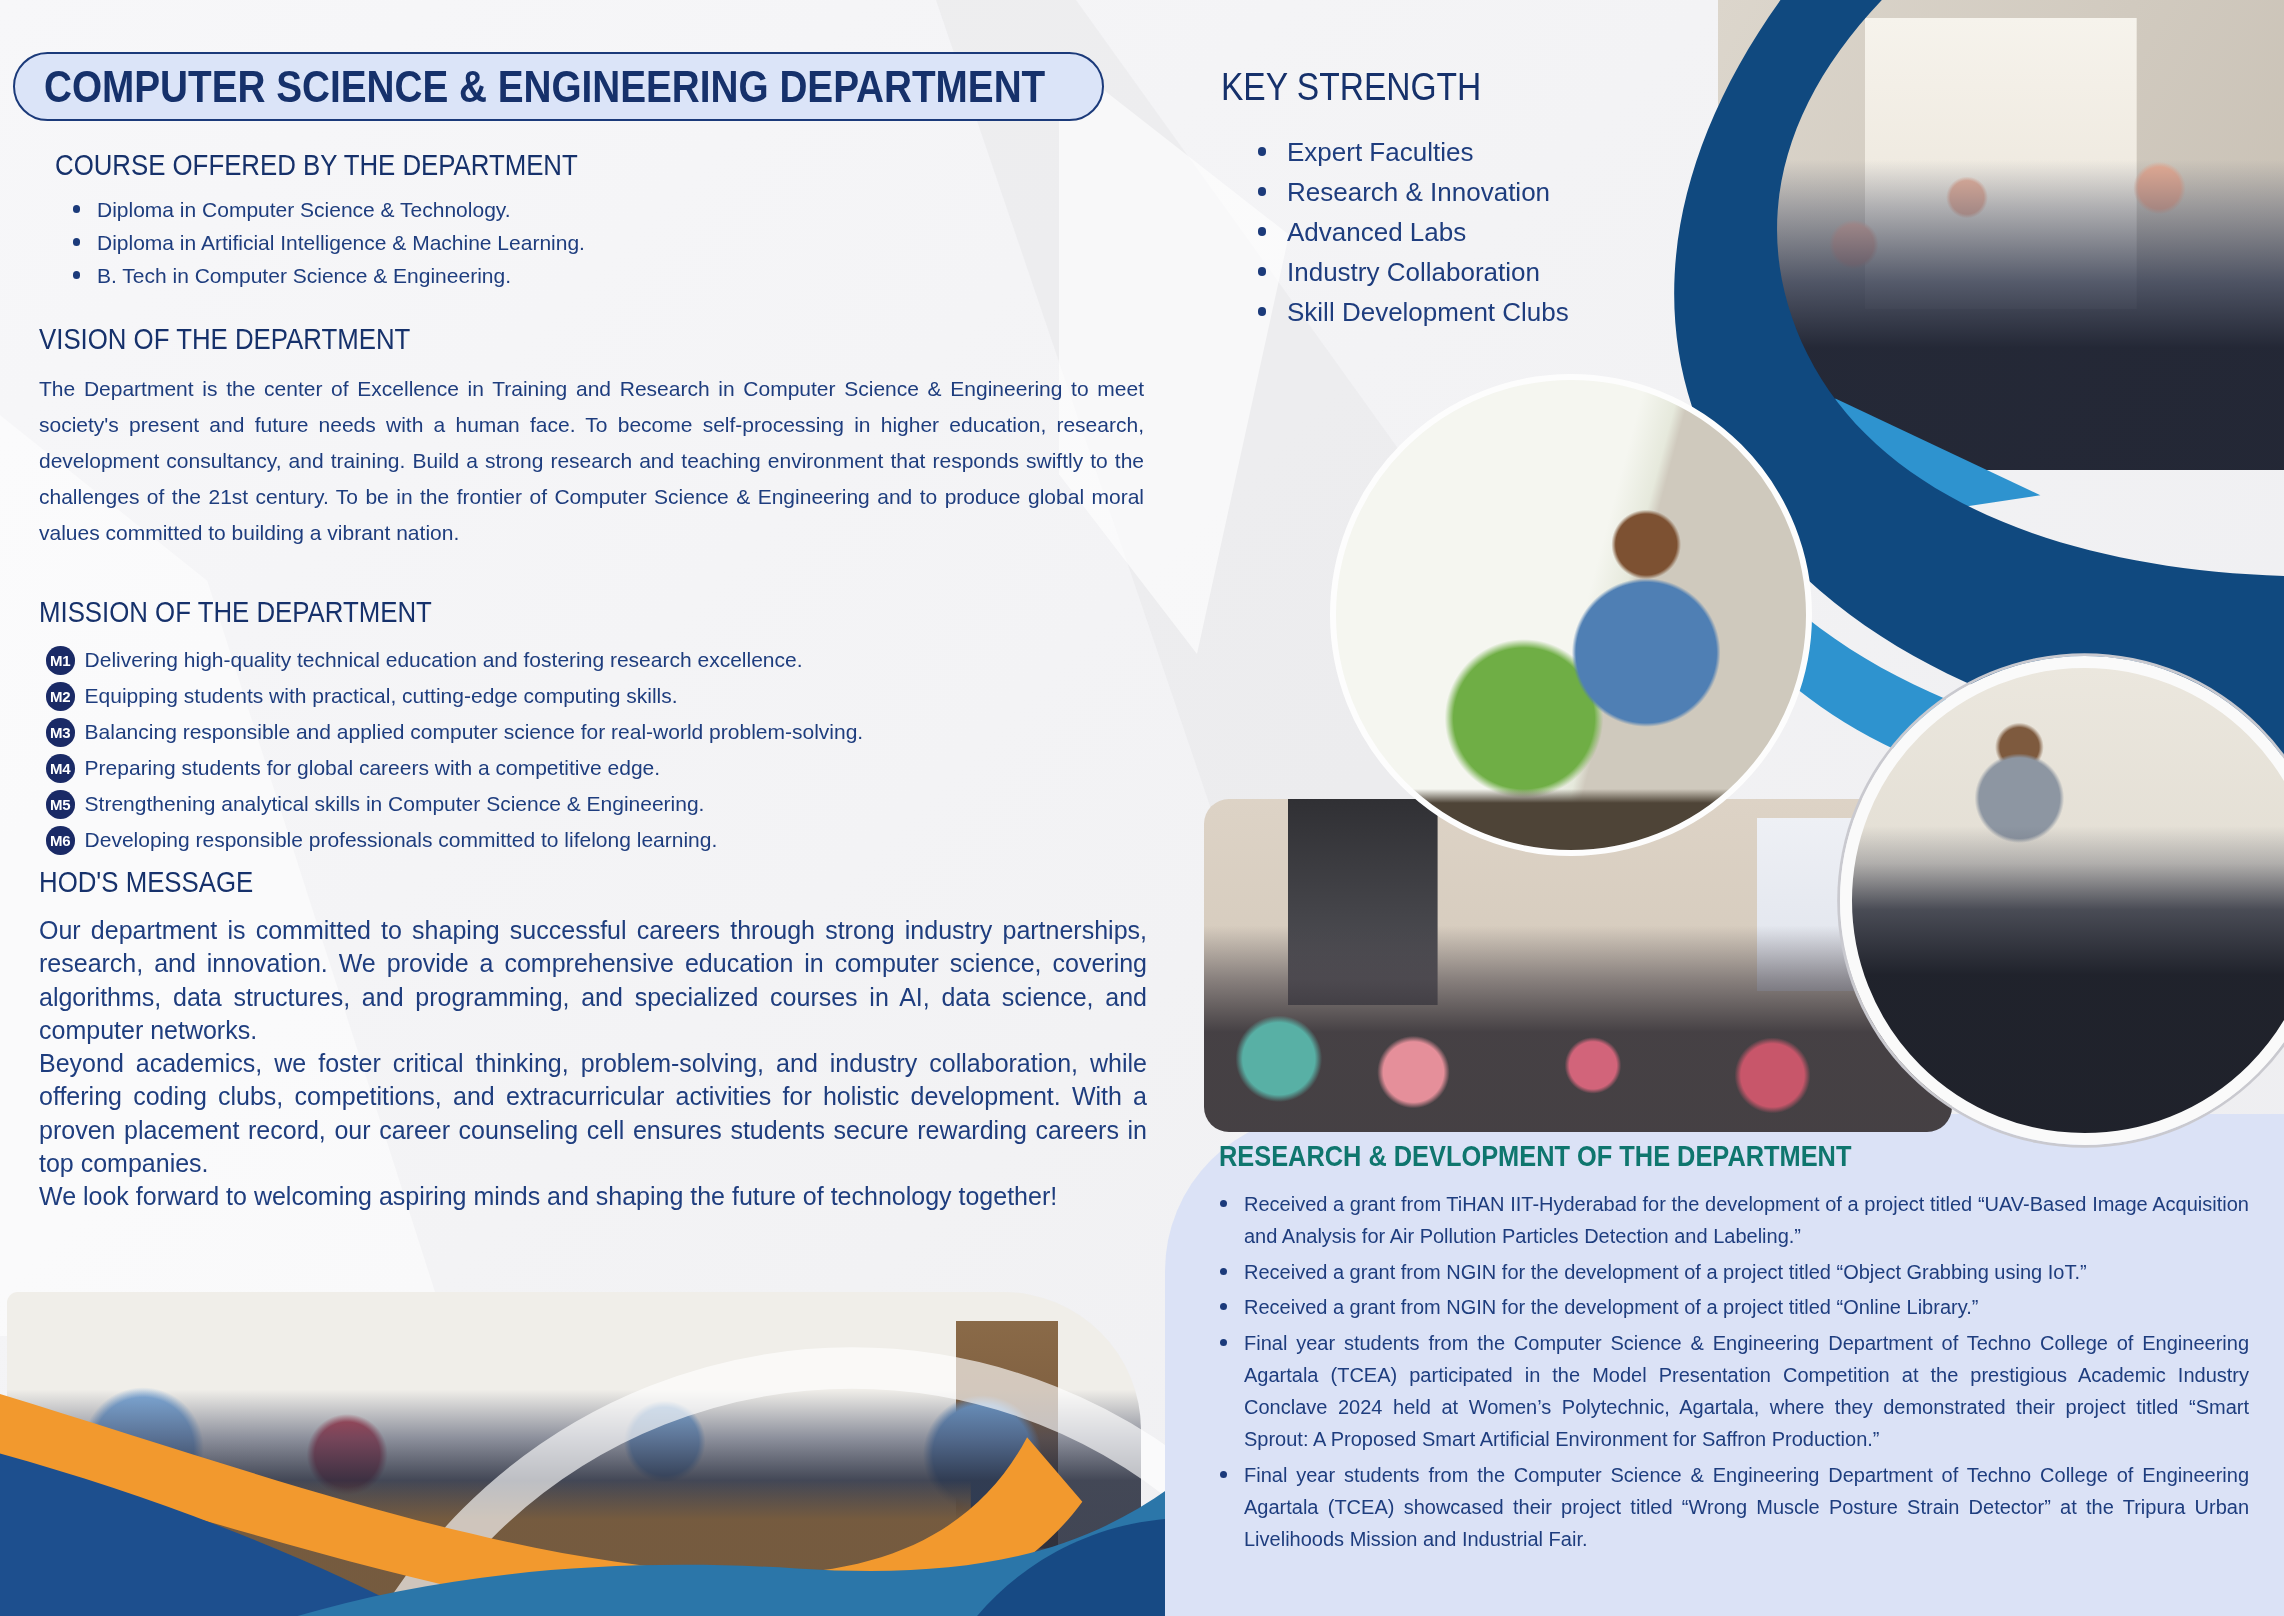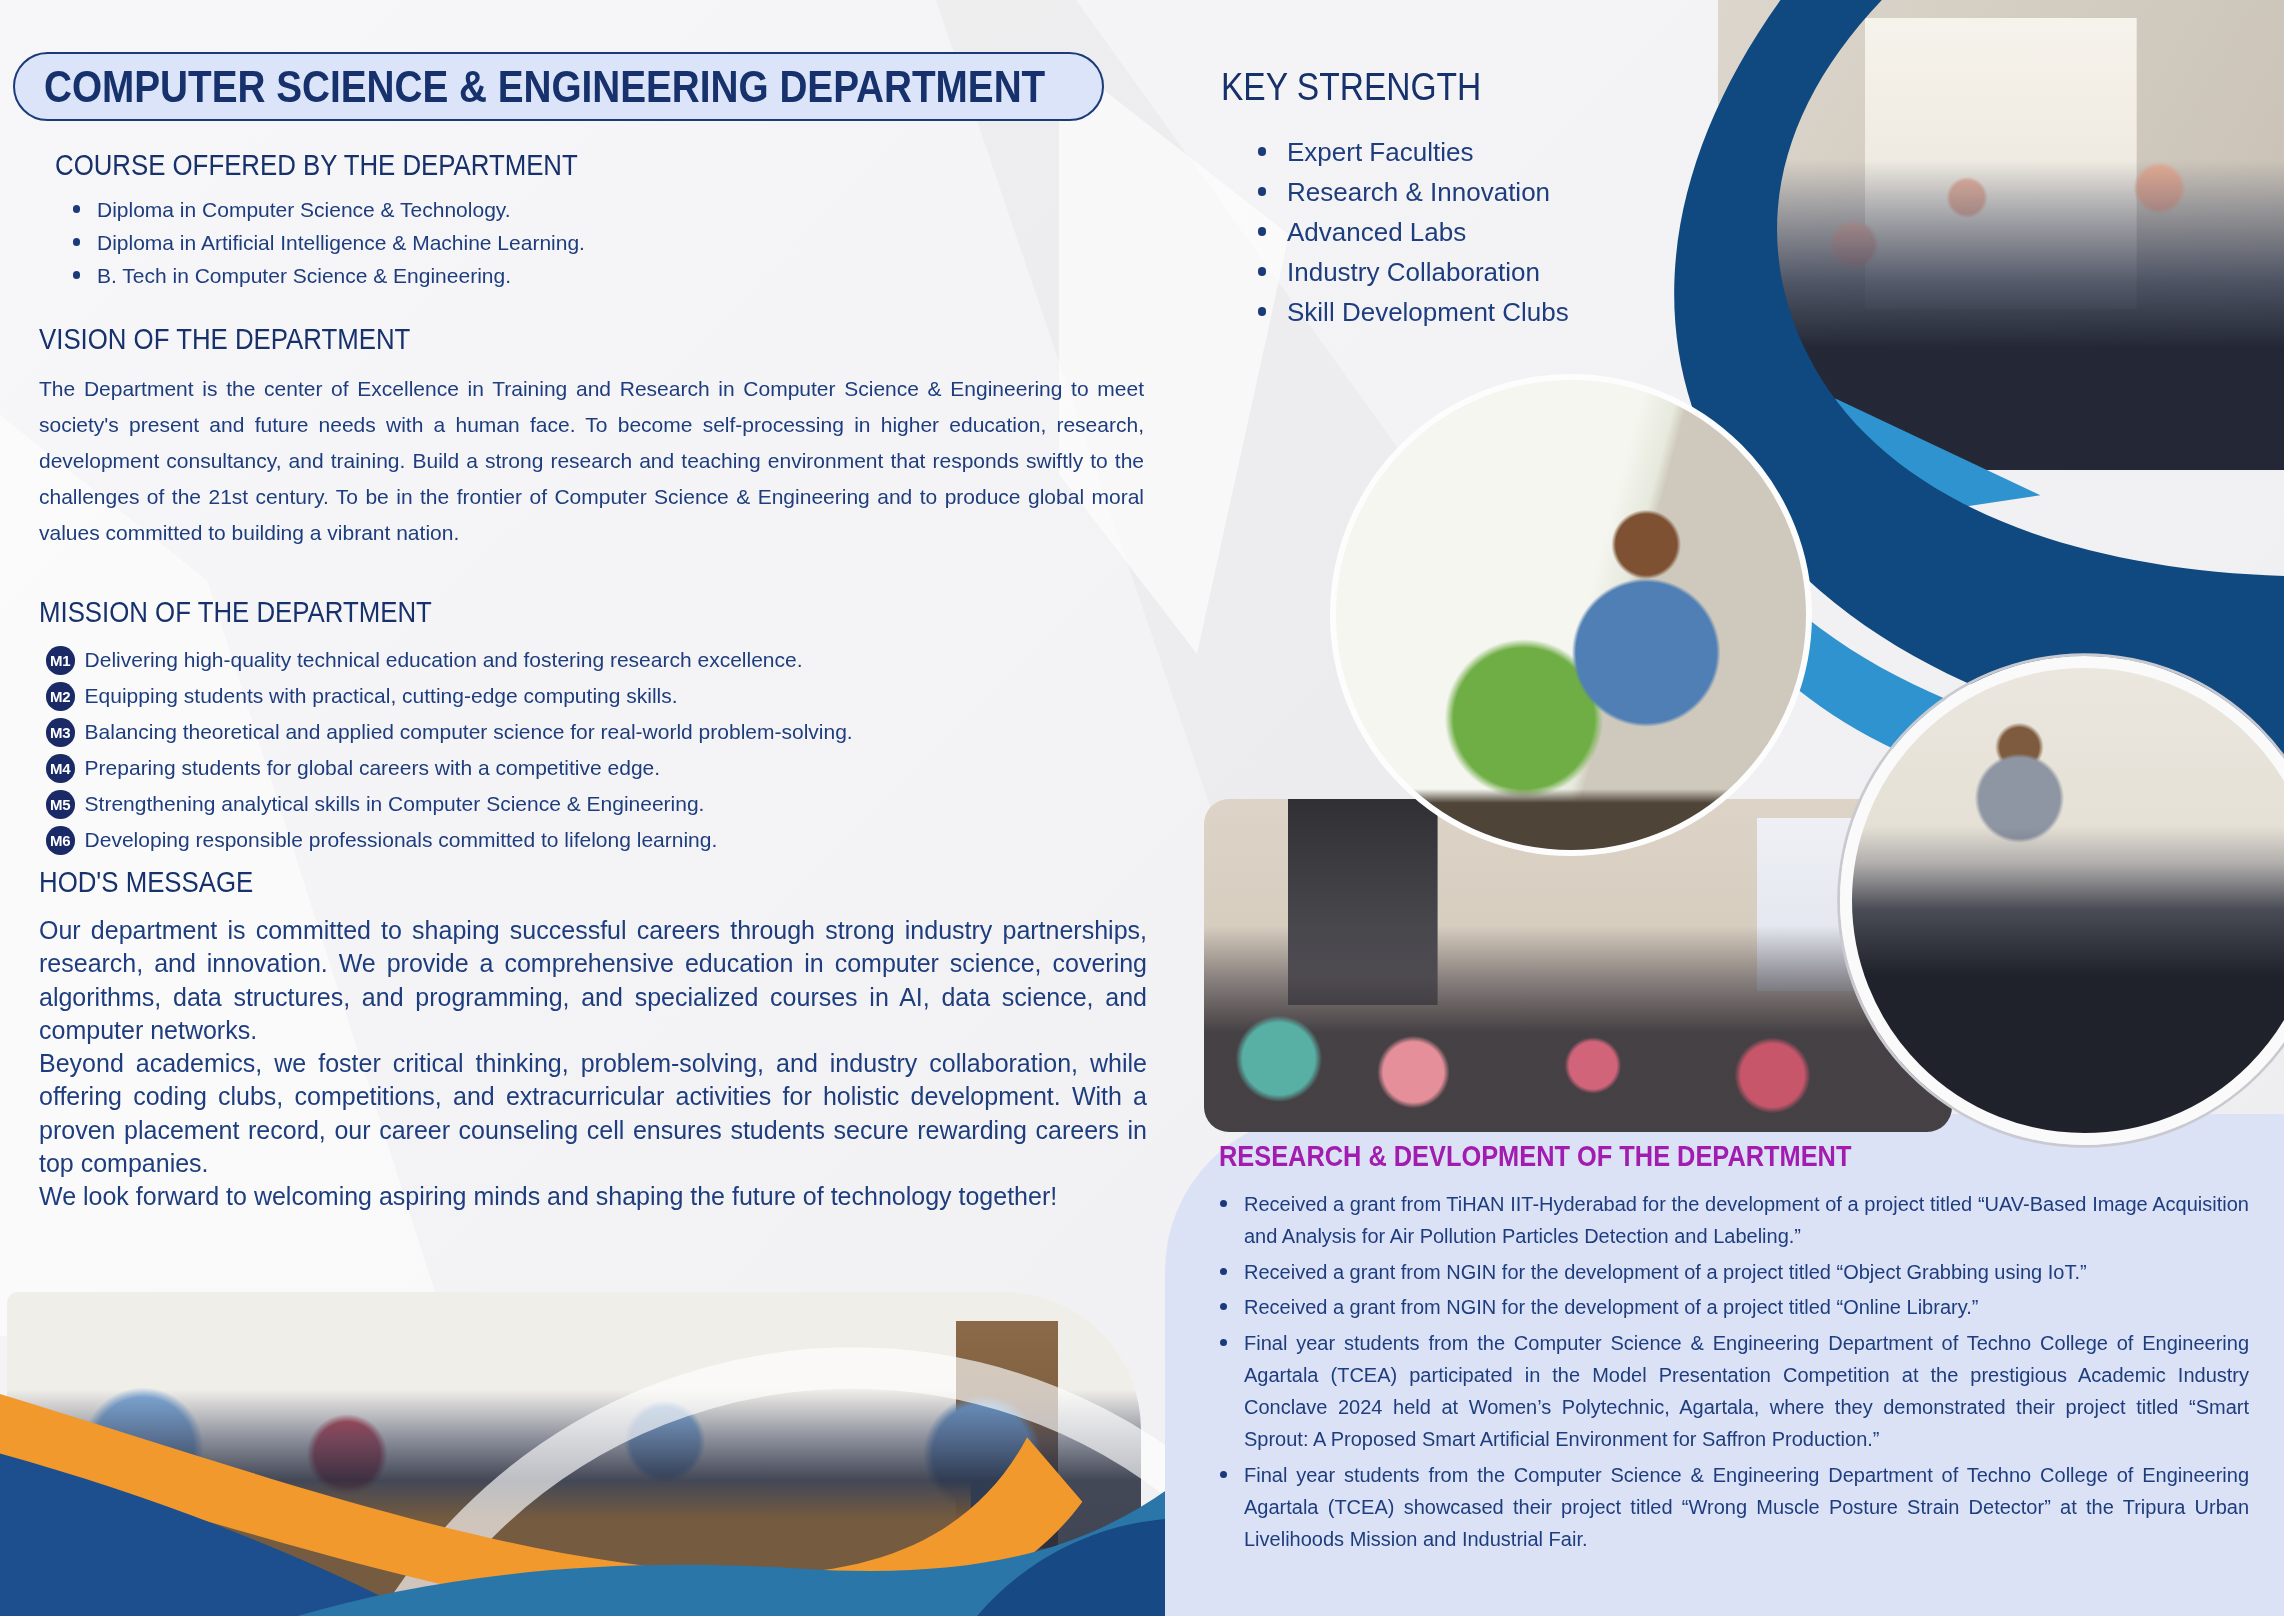--- a/index.html
+++ b/index.html
@@ -105,21 +105,21 @@
   
   svg.deco{position:absolute;left:0;top:0;width:2284px;height:1617px;pointer-events:none;}
   .deco-right{z-index:2;}
   .deco-bottom{z-index:2;}
   
   .panel{
     position:absolute;z-index:3;left:1165px;top:1114px;width:1119px;height:503px;
     background:#dbe2f6;border-top-left-radius:157px;box-sizing:border-box;
     padding:27px 36px 0 0;
   }
-  .rd-h{position:absolute;left:54px;top:25px;font-weight:bold;color:#a21caf;font-size:29.5px;}
+  .rd-h{position:absolute;left:54px;top:25px;font-weight:bold;color:#0f766e;font-size:29.5px;}
   .rd-list{position:absolute;left:52px;top:74px;width:1032px;list-style:none;margin:0;padding:0;}
   .rd-list li{position:relative;font-size:20px;line-height:1.6;text-align:justify;margin-bottom:3.7px;padding-left:27px;color:#1e3d7e;}
   .rd-list li .dot{left:2.8px;top:12px;width:7px;height:7px;}
 </style>
 </head>
 <body>
 
 <div id="page">
 
   <div class="bgshape bg1"></div>
@@ -178,21 +178,21 @@
     <li>
         <span class="badge">M1</span>
         <span class="mission-text">Delivering high-quality technical education and fostering research excellence.</span>
       </li>
     <li>
         <span class="badge">M2</span>
         <span class="mission-text">Equipping students with practical, cutting-edge computing skills.</span>
       </li>
     <li>
         <span class="badge">M3</span>
-        <span class="mission-text">Balancing theoretical and applied computer science for real-world problem-solving.</span>
+        <span class="mission-text">Balancing responsible and applied computer science for real-world problem-solving.</span>
       </li>
     <li>
         <span class="badge">M4</span>
         <span class="mission-text">Preparing students for global careers with a competitive edge.</span>
       </li>
     <li>
         <span class="badge">M5</span>
         <span class="mission-text">Strengthening analytical skills in Computer Science &amp; Engineering.</span>
       </li>
     <li>

